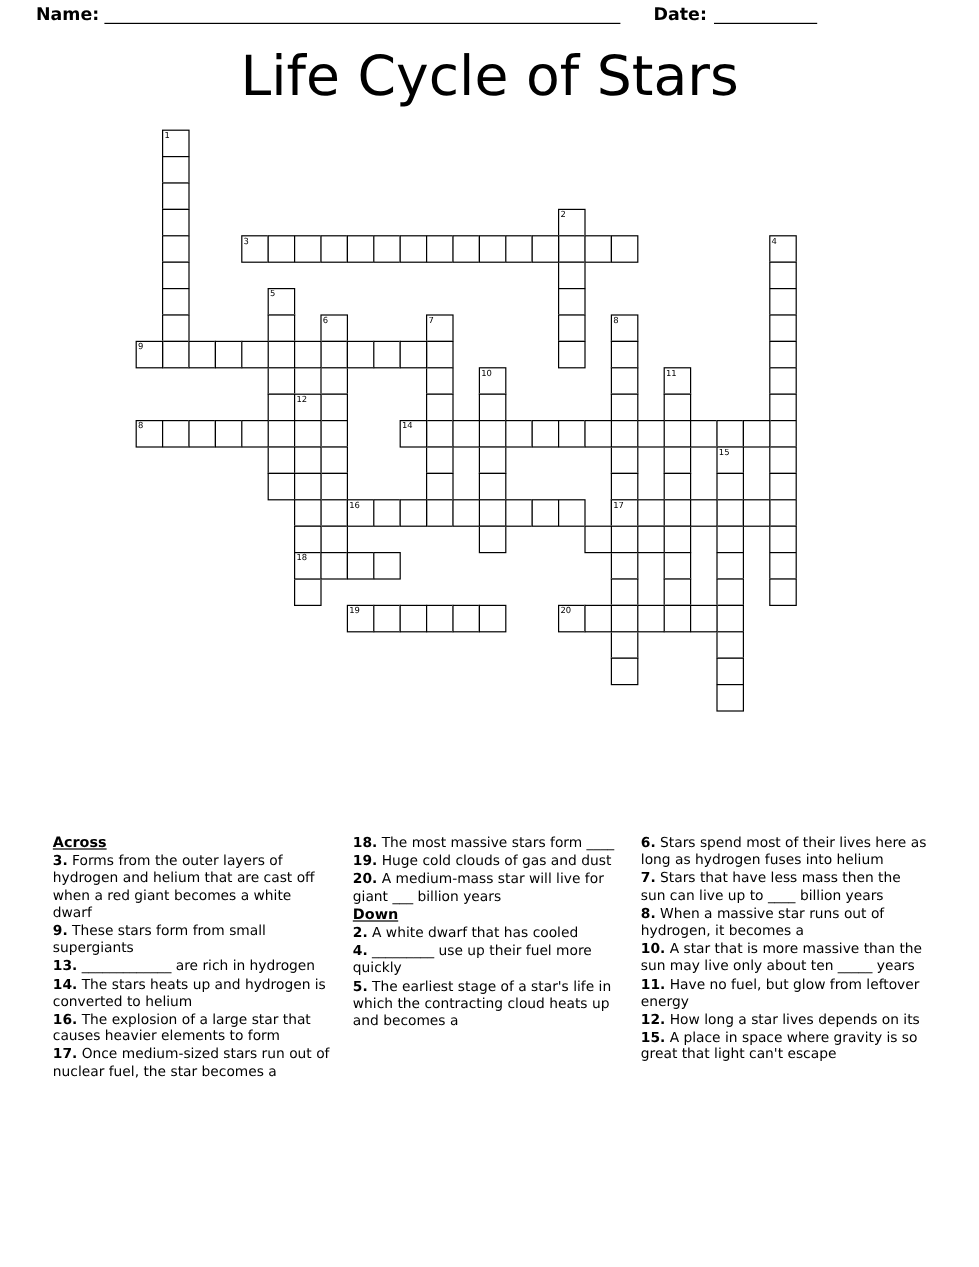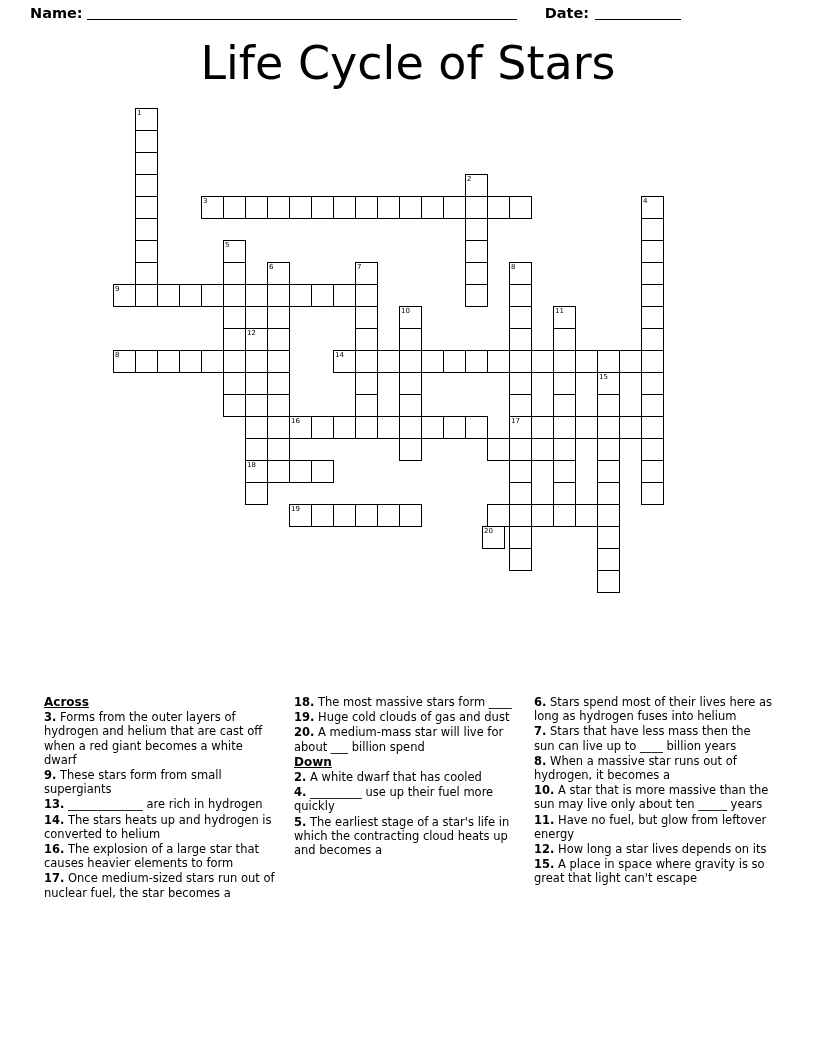--- a/index.html
+++ b/index.html
@@ -329,21 +329,21 @@
         <div class="cell" style="left: 289px; top: 360px;"></div>
         <div class="cell" style="left: 311px; top: 360px;"></div>
         <div class="cell" style="left: 289px; top: 404px;">
           <span class="num">19</span>
         </div>
         <div class="cell" style="left: 311px; top: 404px;"></div>
         <div class="cell" style="left: 333px; top: 404px;"></div>
         <div class="cell" style="left: 355px; top: 404px;"></div>
         <div class="cell" style="left: 377px; top: 404px;"></div>
         <div class="cell" style="left: 399px; top: 404px;"></div>
-        <div class="cell" style="left: 482px; top: 404px; margin-top: 22px;">
+        <div class="cell" style="left: 465px; top: 404px;">
           <span class="num">20</span>
         </div>
         <div class="cell" style="left: 487px; top: 404px;"></div>
         <div class="cell" style="left: 531px; top: 404px;"></div>
         <div class="cell" style="left: 575px; top: 404px;"></div>
         <div class="cell" style="left: 509px; top: 448px;"></div>
         <div class="cell" style="left: 597px; top: 448px;"></div>
         <div class="cell" style="left: 597px; top: 470px;"></div>
       </div>
   </div>
@@ -382,21 +382,21 @@
       <div class="clue">
         <b>18.</b>
         <span>The most massive stars form ____</span>
       </div>
       <div class="clue">
         <b>19.</b>
         <span>Huge cold clouds of gas and dust</span>
       </div>
       <div class="clue">
         <b>20.</b>
-        <span>A medium-mass star will live for about ___ billion spend</span>
+        <span>A medium-mass star will live for giant ___ billion years</span>
       </div>
       <div class="section-head">Down</div>
       <div class="clue">
         <b>2.</b>
         <span>A white dwarf that has cooled</span>
       </div>
       <div class="clue">
         <b>4.</b>
         <span>_________ use up their fuel more quickly</span>
       </div>

